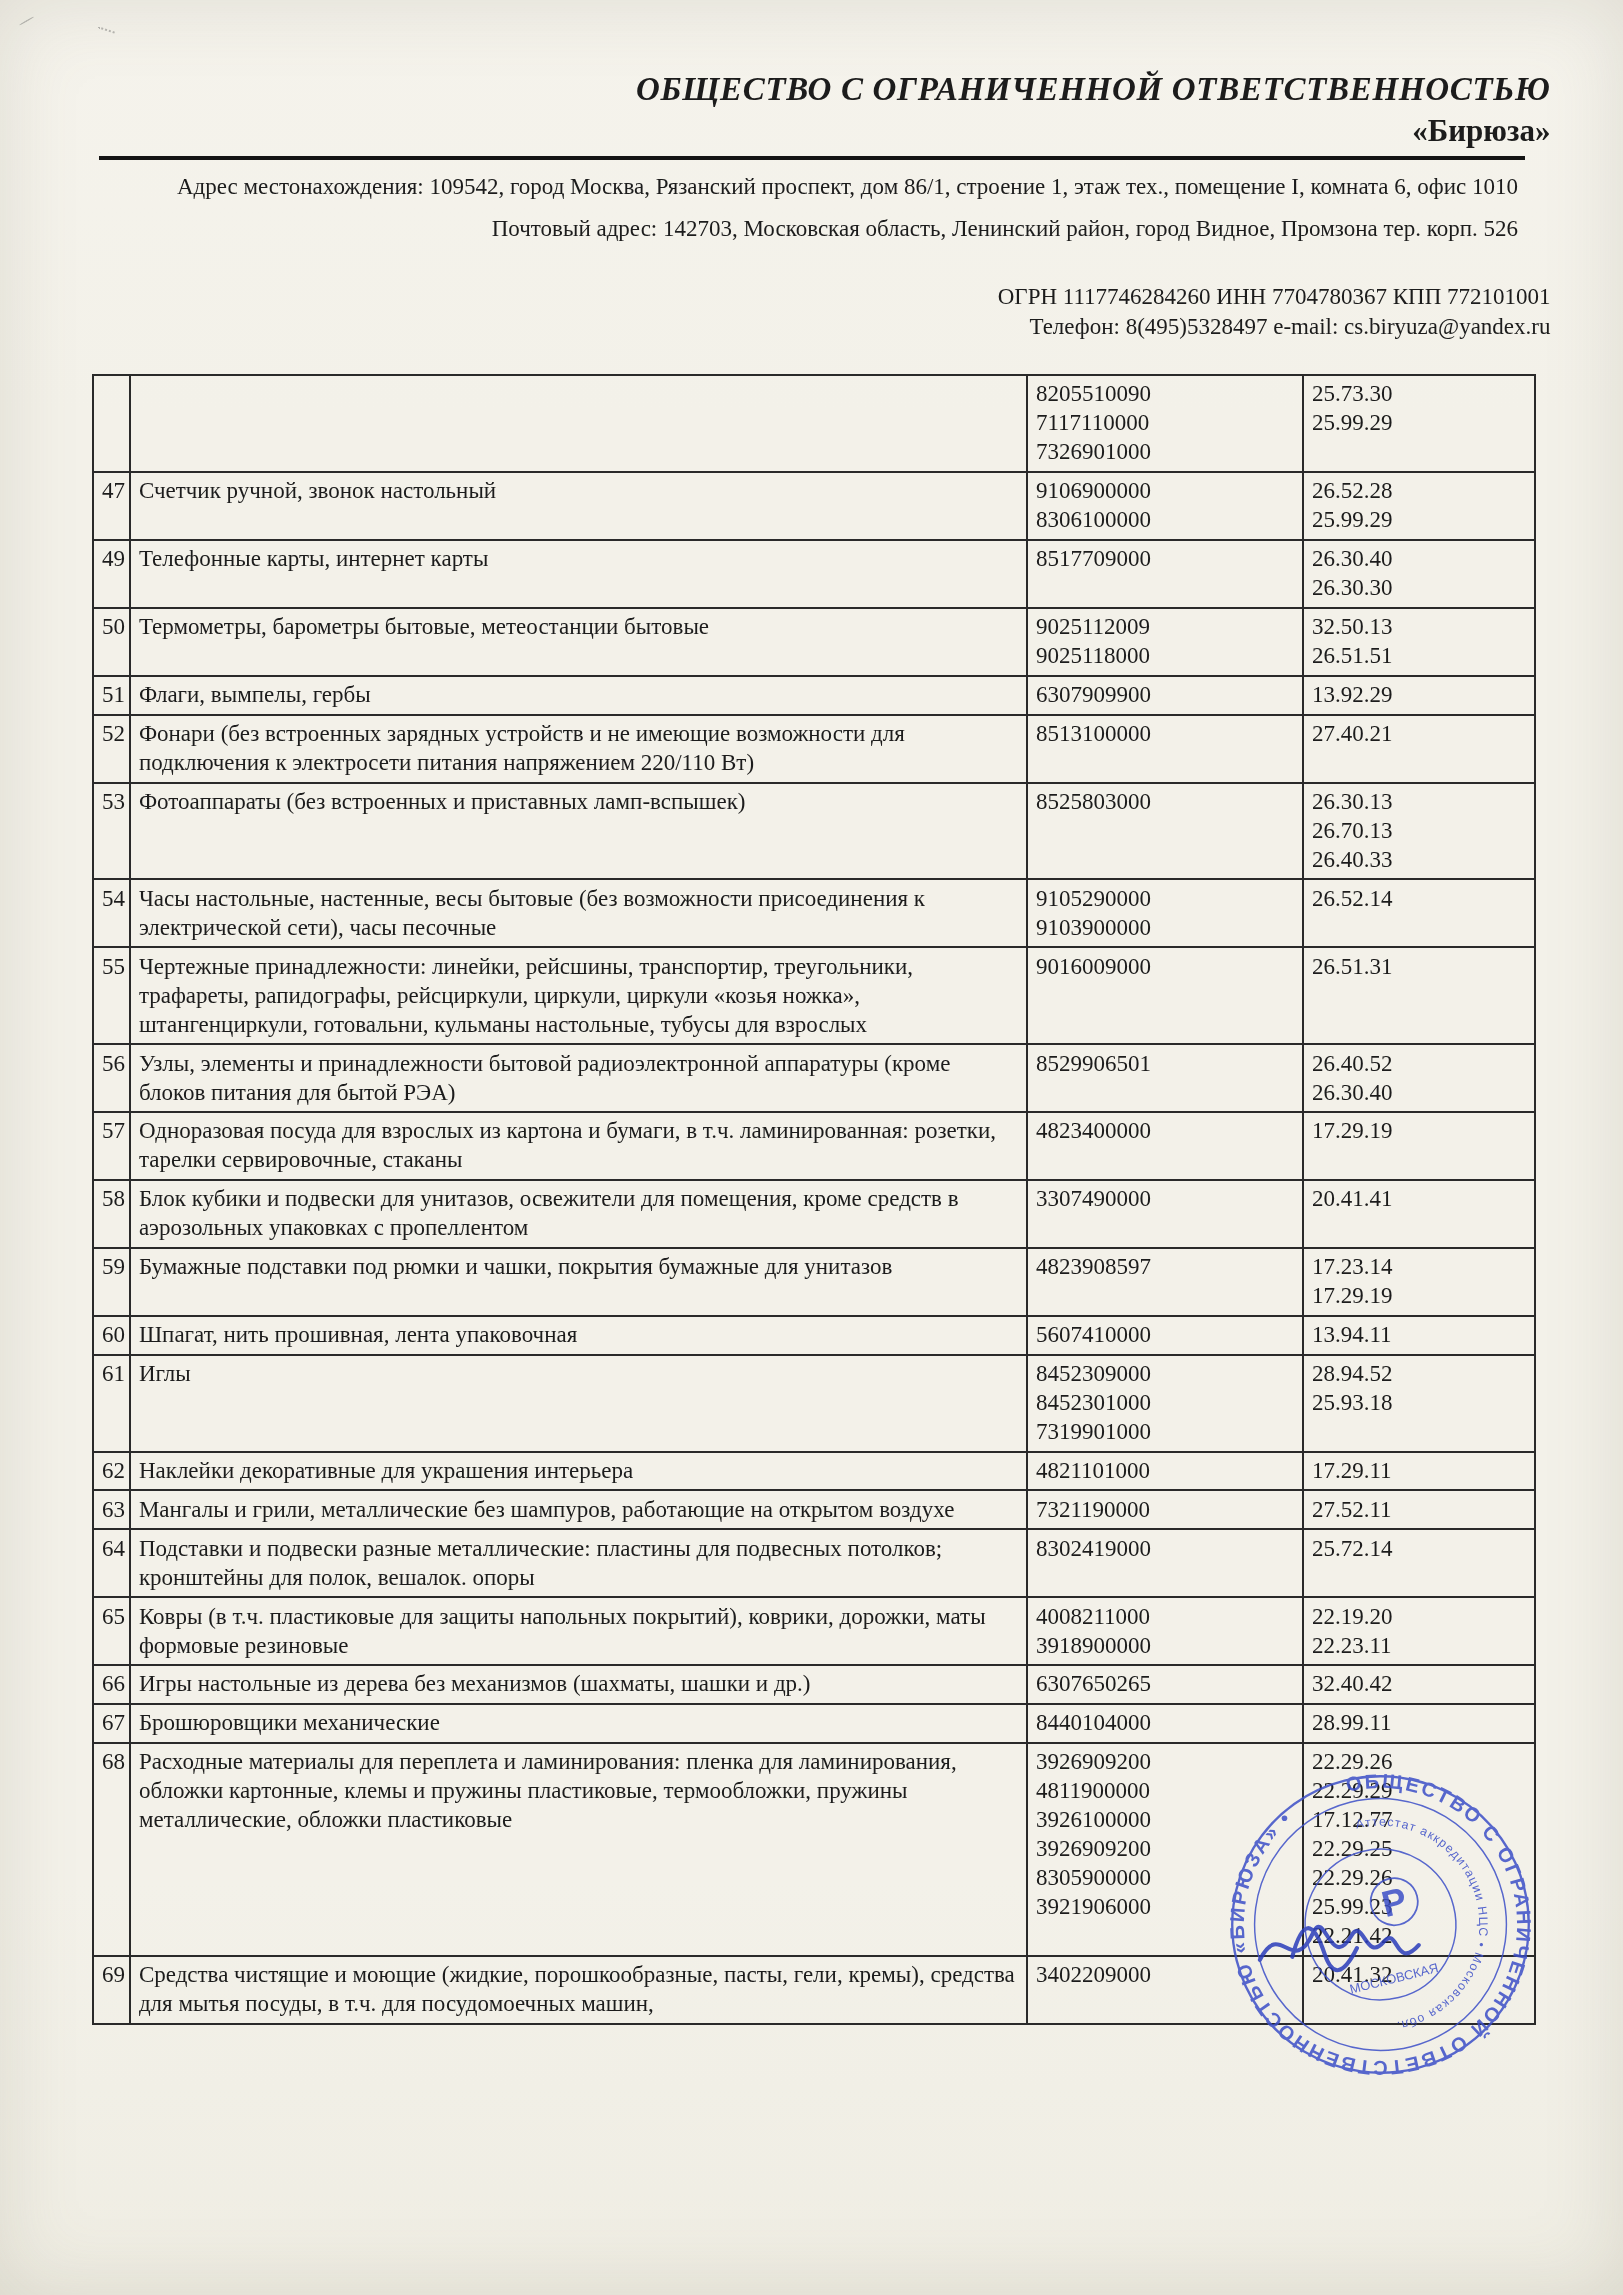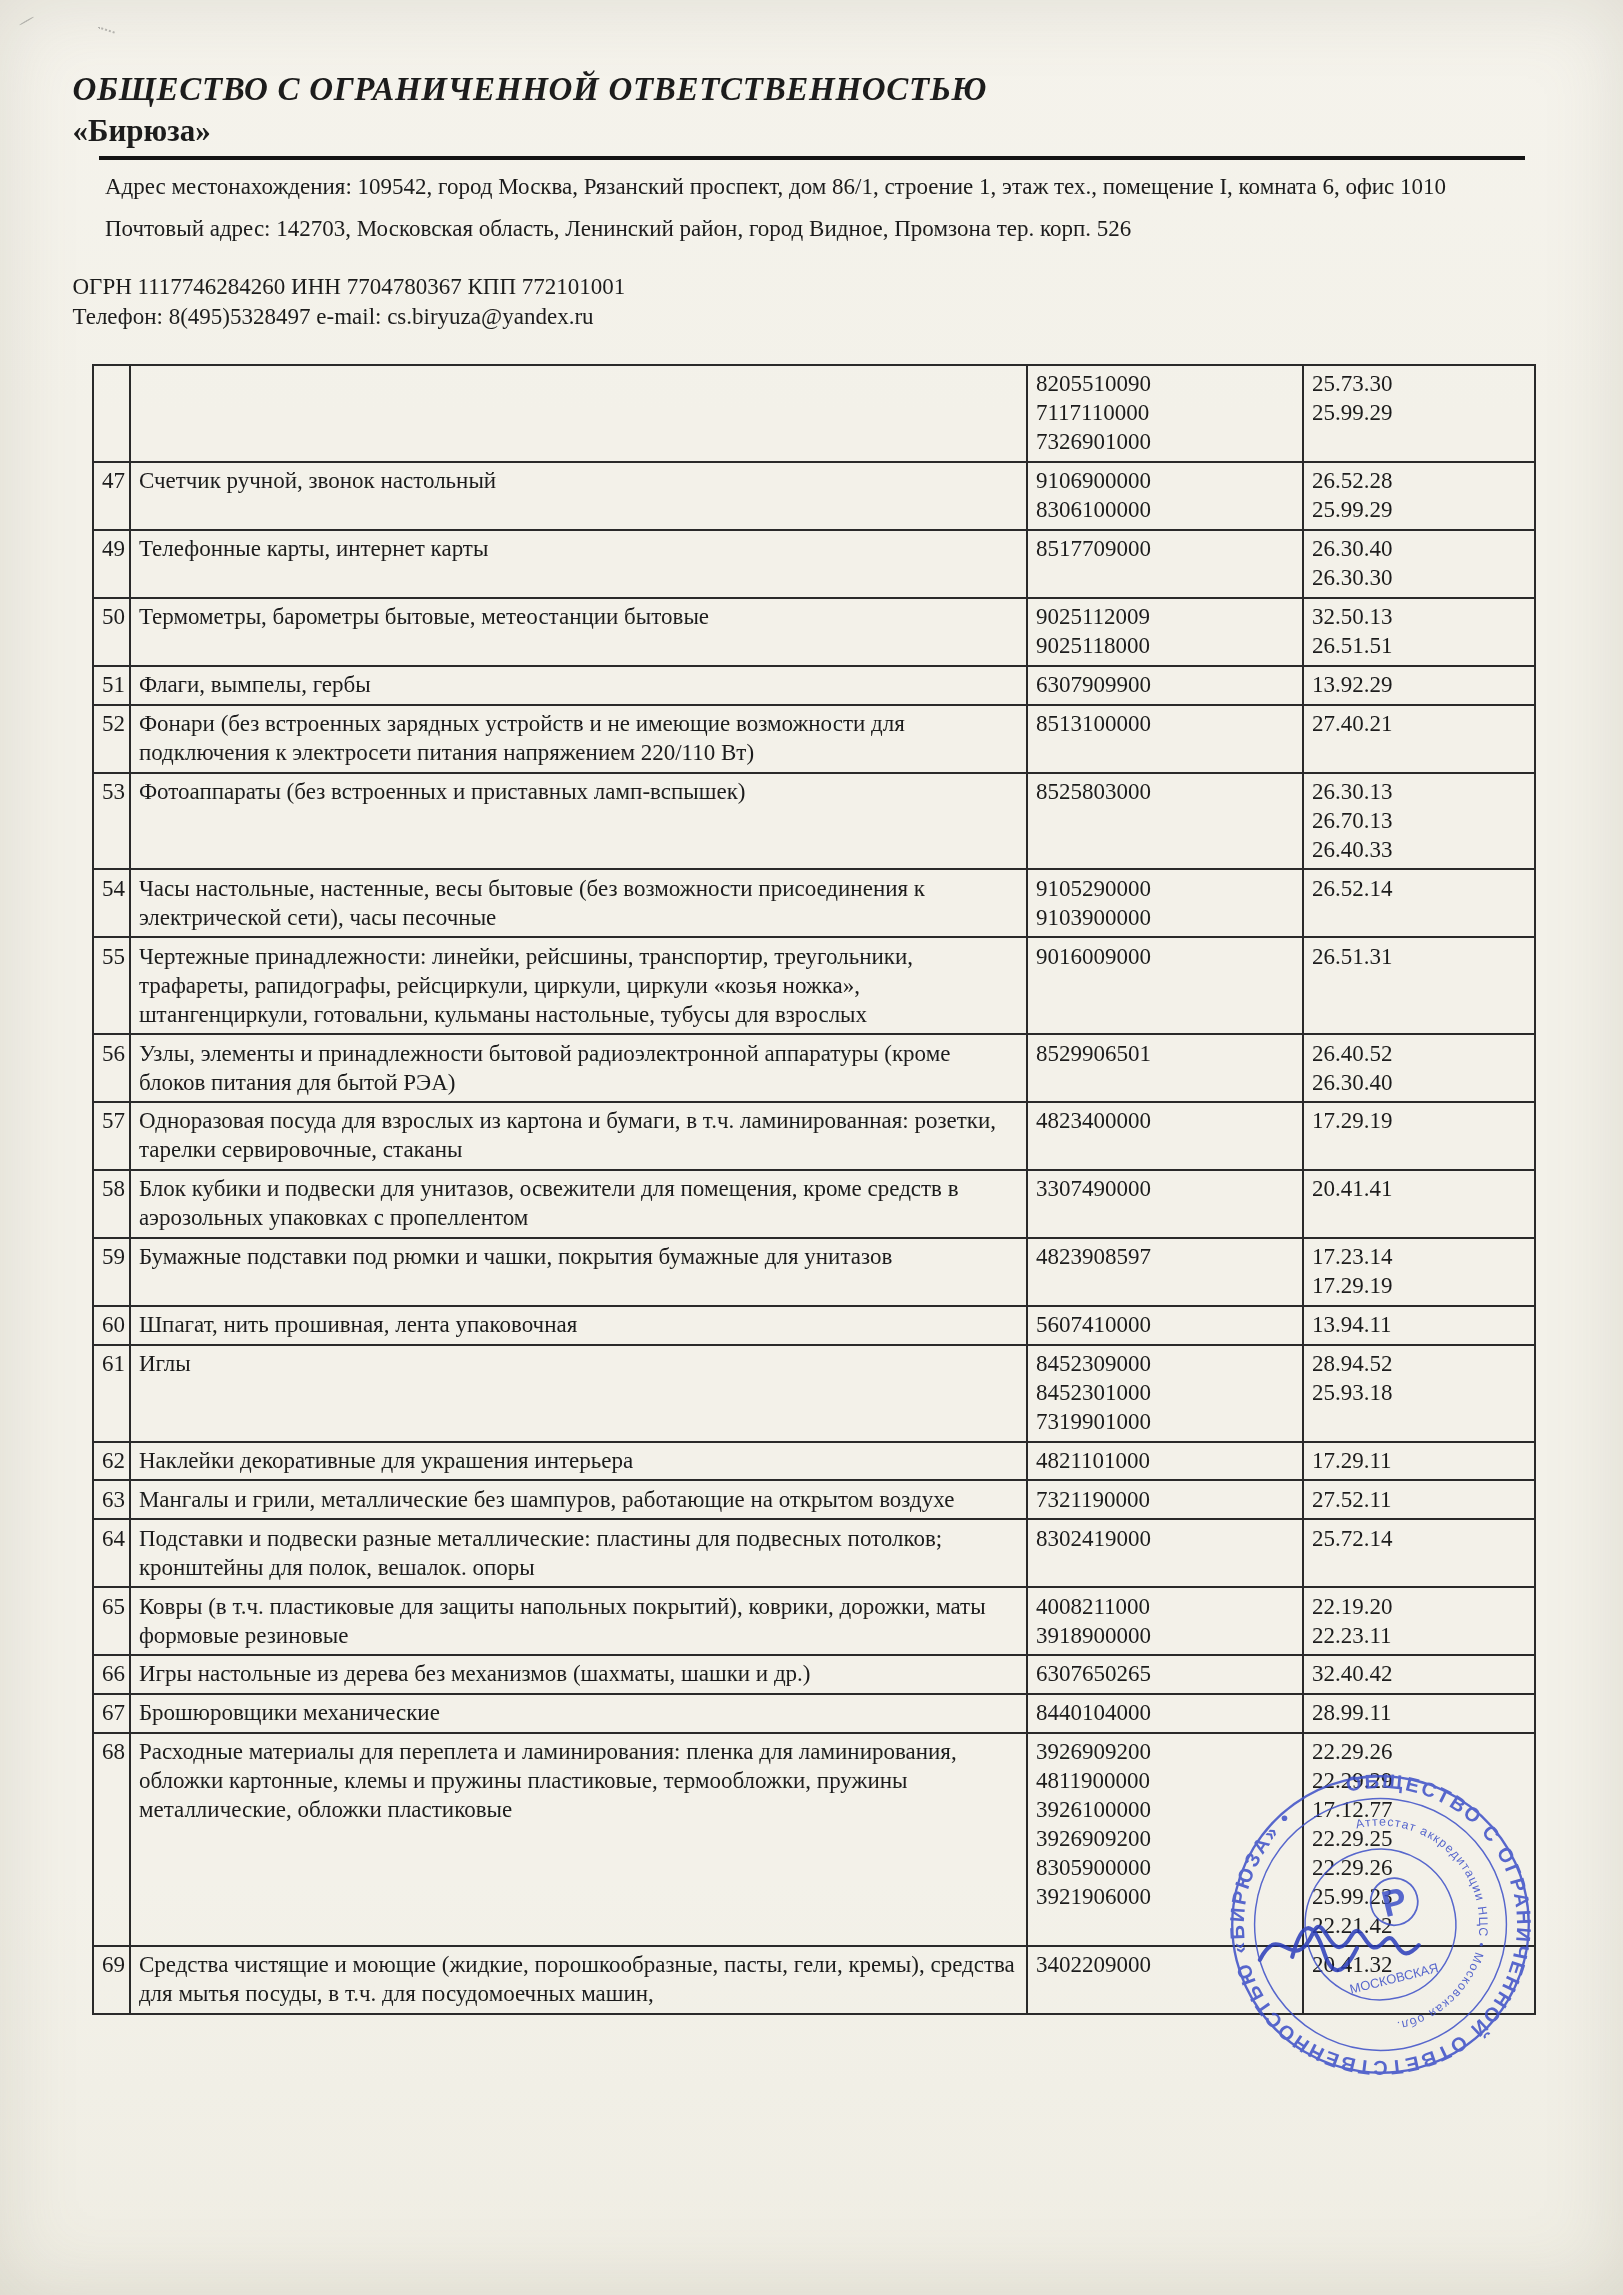--- a/index.html
+++ b/index.html
@@ -24,21 +24,21 @@
   }
   
   .artifact{position:absolute;background:none;border-top:2px solid rgba(90,90,90,.35);width:17px;transform:rotate(-30deg);}
   .artifact.a1{left:18.3px;top:19.6px;border-radius:50%;}
   .artifact.a2{left:98px;top:29px;transform:rotate(18deg);border-top:2.6px dotted rgba(90,90,90,.4);}
 
   .doc-header{
     padding-top:71px;
     width:1478px;
     margin:0 auto;
-    text-align:left;
+    text-align:right;
   }
   .doc-title-1{
     font-size:33px;
     font-weight:bold;
     font-style:italic;
     letter-spacing:0.7px;
   }
   .doc-title-2{
     font-size:31px;
     font-weight:bold;
@@ -49,21 +49,21 @@
     height:3.9px;
     background:#141414;
     margin:6.5px auto 9.2px auto;
   }
   .addr{
     font-size:23px;
     line-height:1.32;
     max-width:1413px;
     margin:12px auto;
   }
-  .reg-line{font-size:23px;margin-top:30px;}
+  .reg-line{font-size:23px;margin-top:40px;}
   .contact-line{font-size:23px;margin-top:3.9px;}
 
   table.goods{
     margin:34px 0 0 92px;
     width:1442px;
     border-collapse:collapse;
     table-layout:fixed;
     font-size:23px;
     line-height:29px;
     padding-left:32px;

